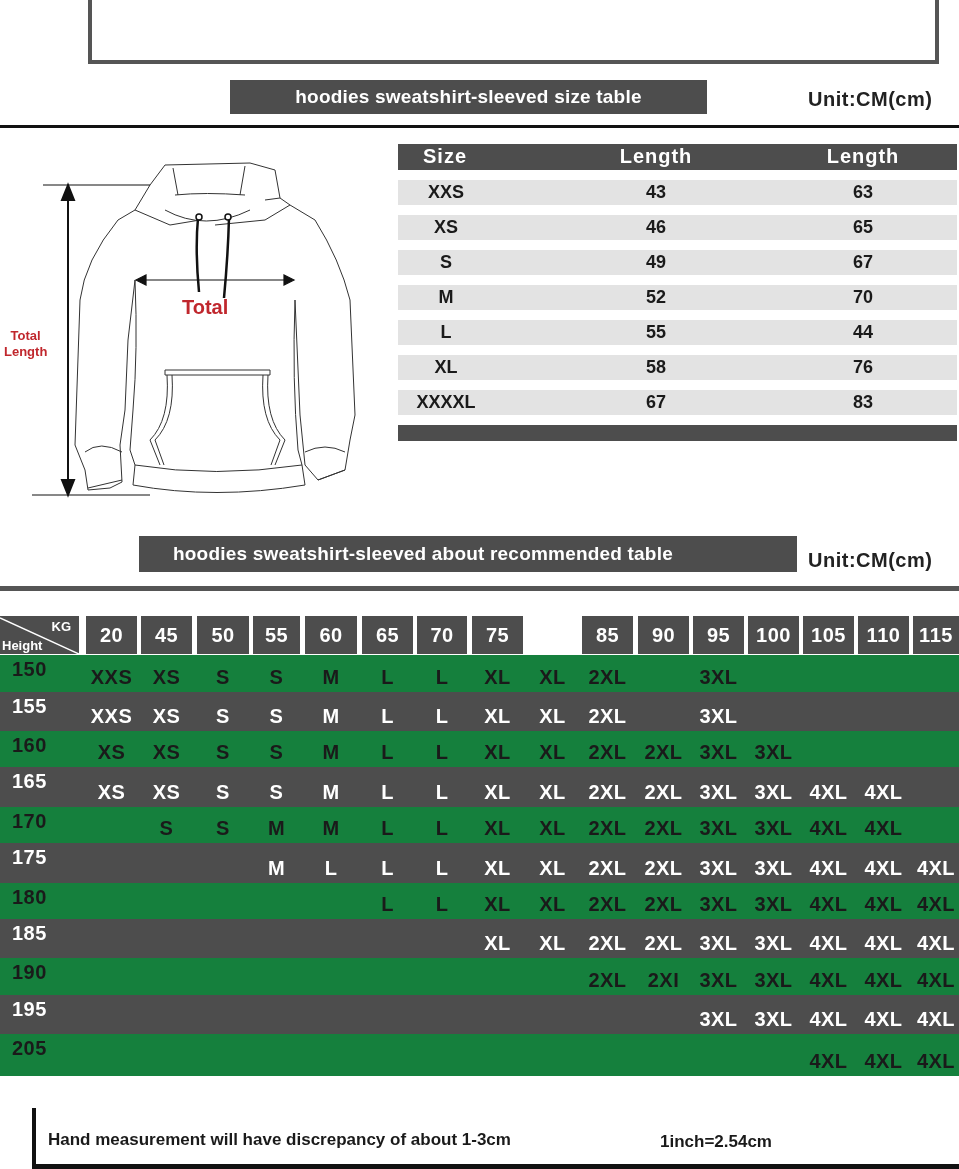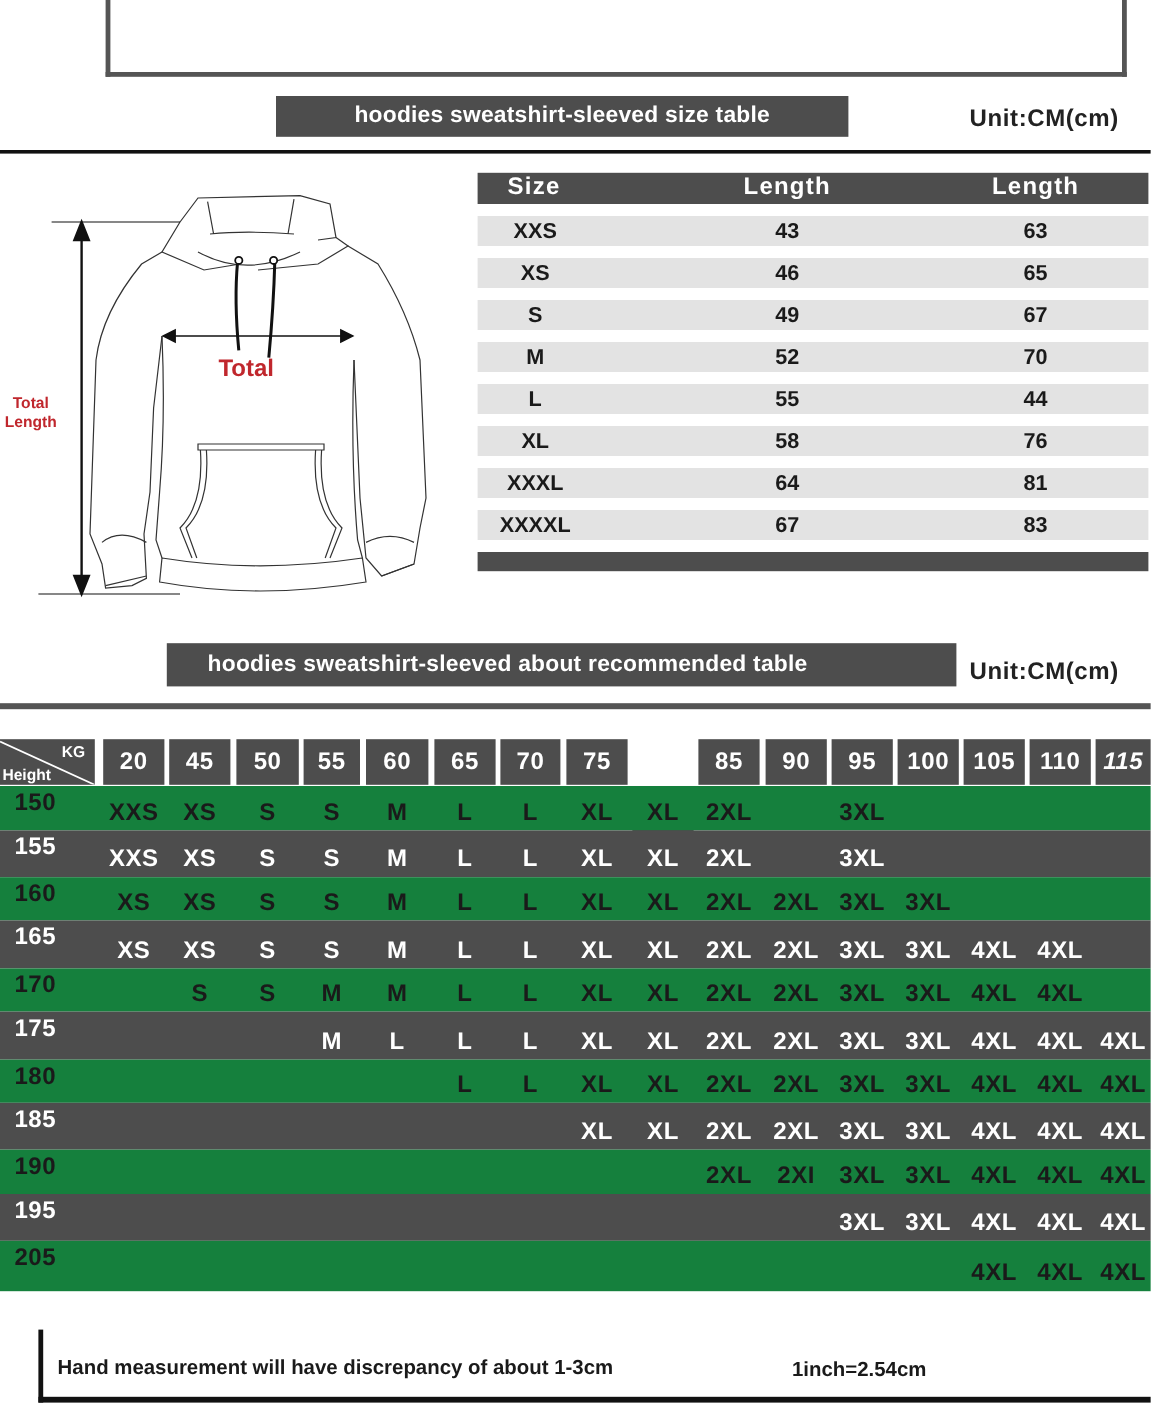--- a/index.html
+++ b/index.html
@@ -147,25 +147,20 @@
       </div>
       <div class="st-row">
         <span class="c-size">L</span>
         <span class="c-chest">55</span>
         <span class="c-length">44</span>
       </div>
       <div class="st-row">
         <span class="c-size">XL</span>
         <span class="c-chest">58</span>
         <span class="c-length">76</span>
-      </div>
-      <div class="st-row">
-        <span class="c-size">XXXL</span>
-        <span class="c-chest">64</span>
-        <span class="c-length">81</span>
       </div>
       <div class="st-row">
         <span class="c-size">XXXXL</span>
         <span class="c-chest">67</span>
         <span class="c-length">83</span>
       </div>
     </div>
   <div class="st-footer"></div>
 </div>
 
@@ -191,21 +186,21 @@
     <div class="abs rec-header-cell" style="left: 362px; width: 51px;">65</div>
     <div class="abs rec-header-cell" style="left: 417px; width: 50px;">70</div>
     <div class="abs rec-header-cell" style="left: 472px; width: 51px;">75</div>
     <div class="abs rec-header-cell" style="left: 527px; width: 51px; margin-top: 42px;">80</div>
     <div class="abs rec-header-cell" style="left: 582px; width: 51px;">85</div>
     <div class="abs rec-header-cell" style="left: 638px; width: 51px;">90</div>
     <div class="abs rec-header-cell" style="left: 693px; width: 51px;">95</div>
     <div class="abs rec-header-cell" style="left: 748px; width: 51px;">100</div>
     <div class="abs rec-header-cell" style="left: 803px; width: 51px;">105</div>
     <div class="abs rec-header-cell" style="left: 858px; width: 51px;">110</div>
-    <div class="abs rec-header-cell" style="left: 913px; width: 46px; font-style: italic;">115</div>
+    <div class="abs rec-header-cell" style="left: 913px; width: 46px;">115</div>
   </div>
 <div id="rec-rows">
     <div class="rec-row light" style="top: 655px; height: 37px;">
       <span class="h" style="top: 3px;">150</span>
       <span class="cell" style="left: 80px; width: 63px; top: 11px;">XXS</span>
       <span class="cell" style="left: 135px; width: 63px; top: 11px;">XS</span>
       <span class="cell" style="left: 191px; width: 64px; top: 11px;">S</span>
       <span class="cell" style="left: 247px; width: 59px; top: 11px;">S</span>
       <span class="cell" style="left: 299px; width: 64px; top: 11px;">M</span>
       <span class="cell" style="left: 356px; width: 63px; top: 11px;">L</span>

